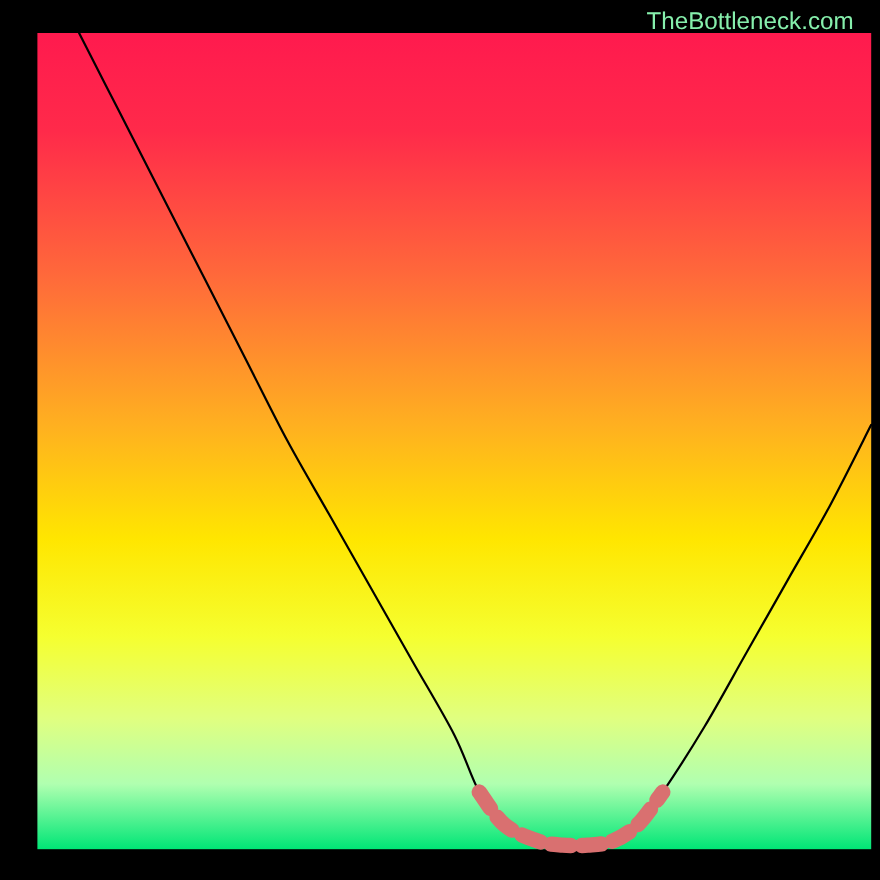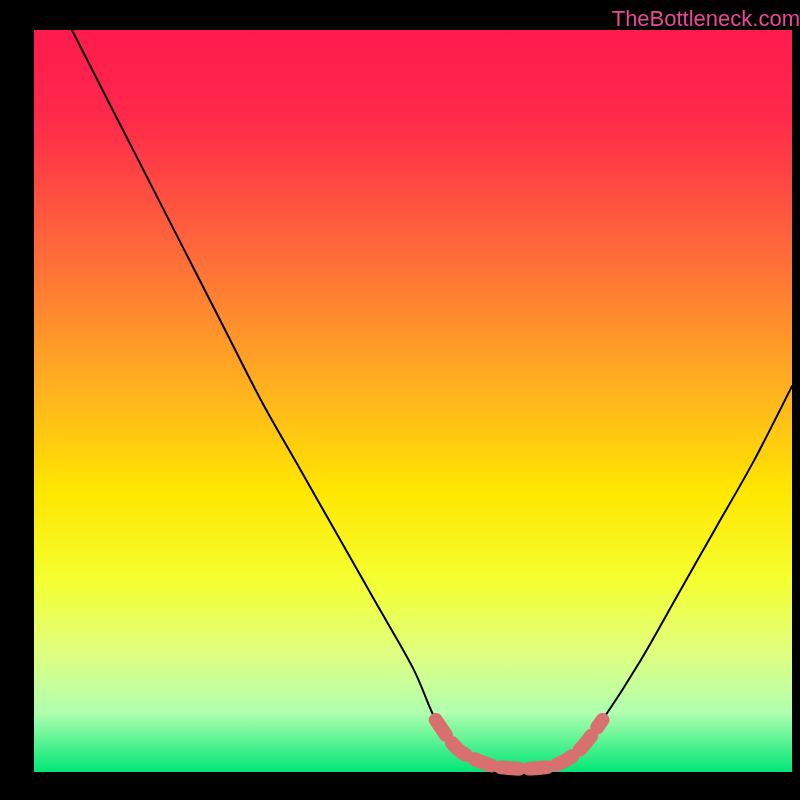--- a/index.html
+++ b/index.html
@@ -7,22 +7,22 @@
     padding: 0;
     width: 800px;
     height: 800px;
     background: #000;
     position: relative;
     font-family: Arial, Helvetica, sans-serif;
   }
   .watermark {
     position: absolute;
     top: 6px;
-    right: 0;
-    color: #ec4899;
+    right: 24px;
+    color: #86efac;
     font-size: 22px;
     z-index: 10;
   }
   .chart-wrap {
     position: absolute;
     left: 0;
     top: 0;
     width: 800px;
     height: 800px;
   }

